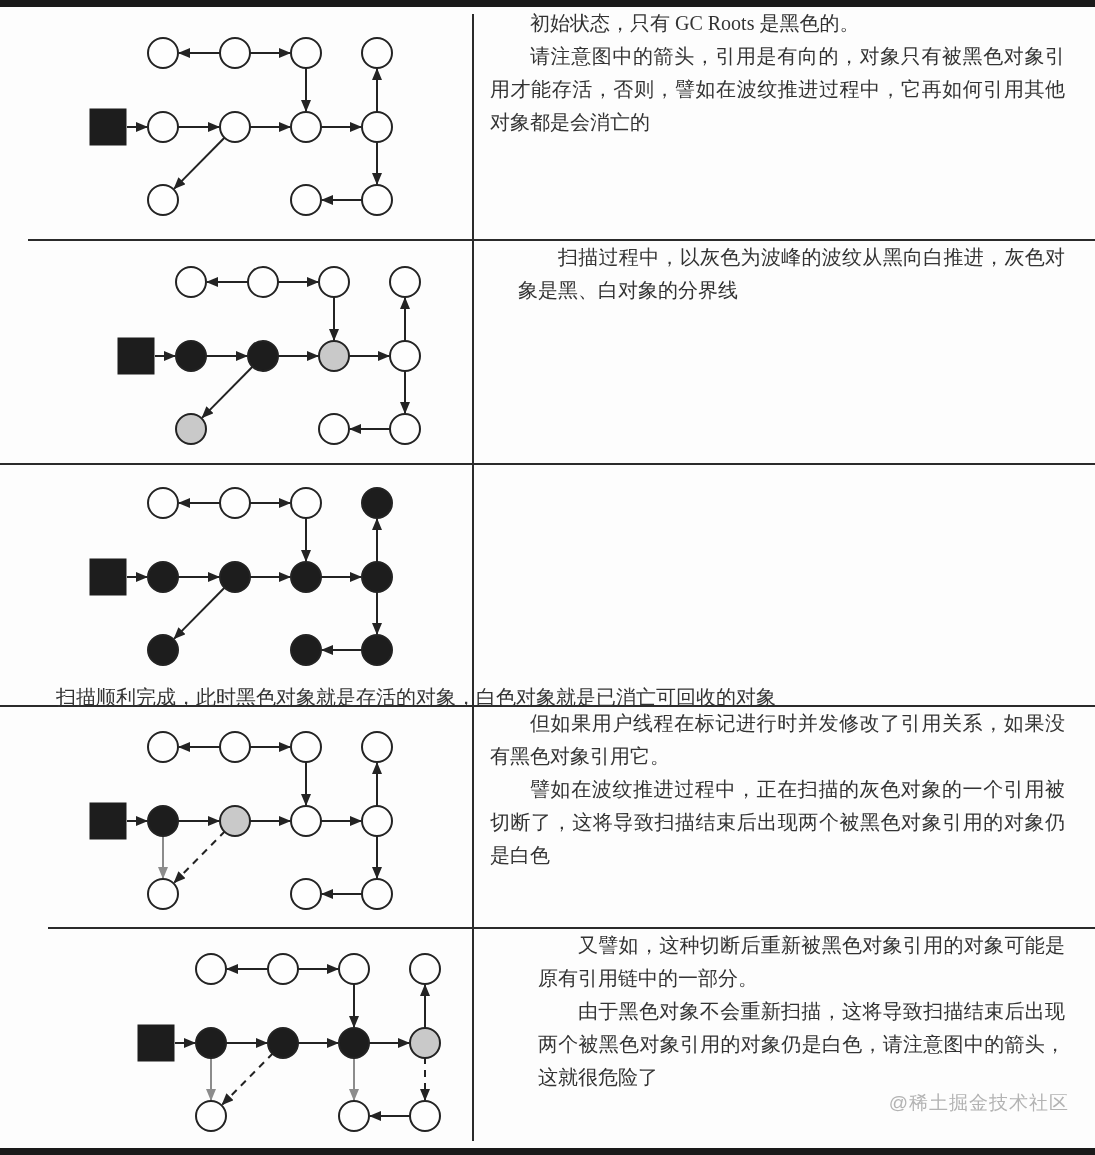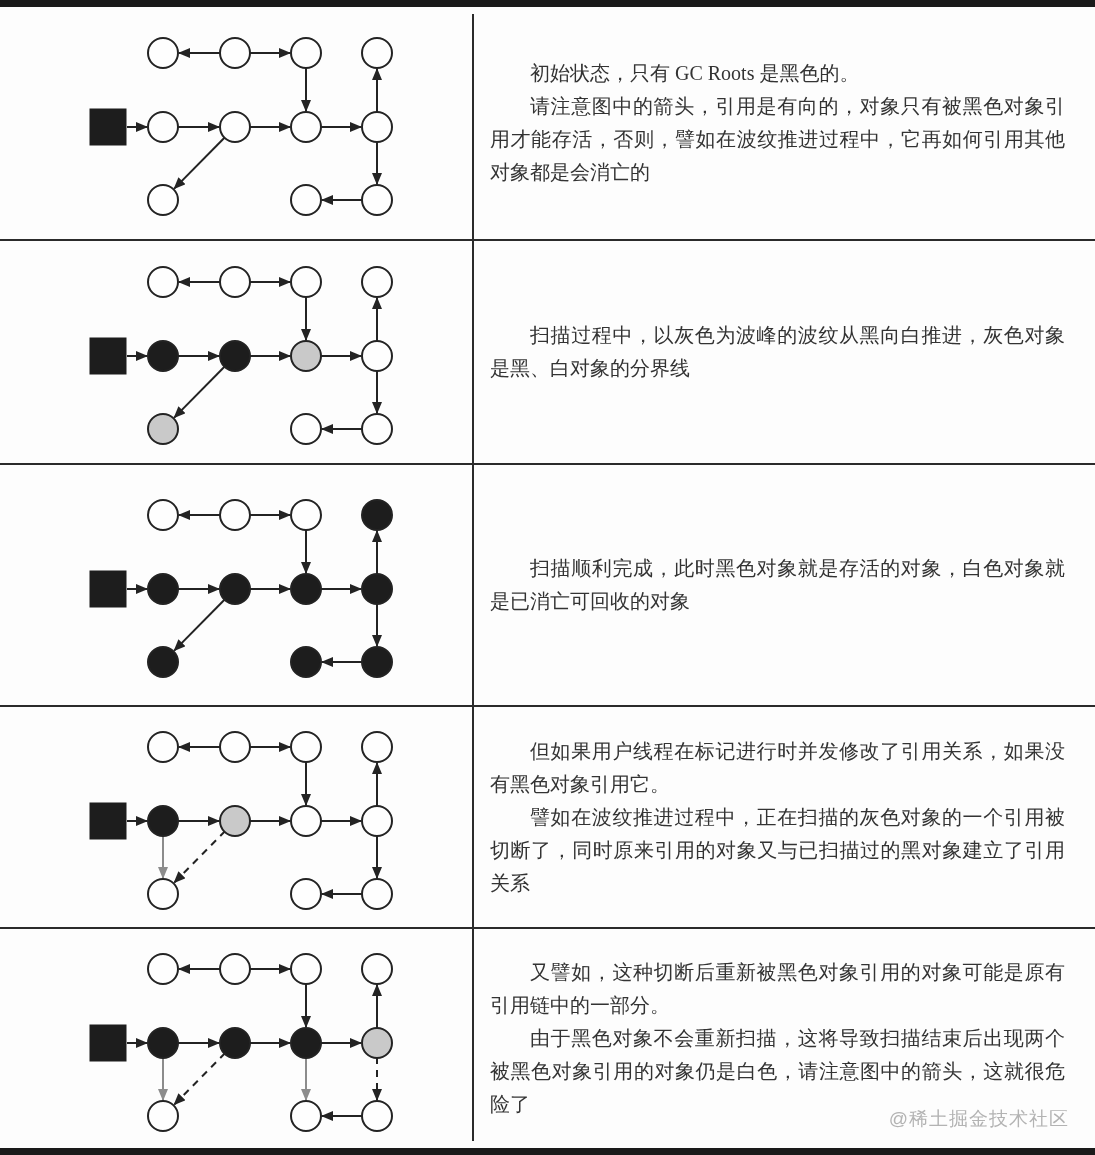--- a/index.html
+++ b/index.html
@@ -13,45 +13,45 @@
     font-family:"Liberation Serif","DejaVu Serif",serif;
     overflow:hidden;
   }
   .divider{
     position:absolute;top:7px;bottom:7px;left:472px;width:2px;
     background:#2b2b2b;
   }
   .grid-row{display:flex;}
   .grid-row + .grid-row{border-top:2px solid #2b2b2b;}
   .grid-row:nth-of-type(1){height:232px;}
-  .grid-row:nth-of-type(2){height:222px;}
-  .grid-row:nth-of-type(3){height:240px;}
+  .grid-row:nth-of-type(2){height:222px;margin-left:28px;}
+  .grid-row:nth-of-type(3){height:240px;flex-direction:column;}
   .grid-row:nth-of-type(4){height:220px;}
-  .grid-row:nth-of-type(5){height:219px;}
+  .grid-row:nth-of-type(5){height:219px;margin-left:48px;}
   .cell-diagram{
     width:474px;flex:none;
     display:flex;align-items:center;justify-content:center;
   }
   svg.diagram{display:block;}
   .cell-text{
     flex:1;min-width:0;
-    display:flex;flex-direction:column;justify-content:center;
+    display:flex;flex-direction:column;justify-content:flex-start;
     padding:0 30px 0 16px;
     border-radius:18px;
   }
   .cell-text p{
     margin:0;
     text-indent:2em;
     font-size:20px;
     line-height:33px;
     color:#333333;
     text-align:justify;
   }
   .watermark{
-    position:absolute;right:26px;bottom:16px;
+    position:absolute;right:26px;bottom:32px;
     font-size:19px;color:#b3b3b3;letter-spacing:1px;
     font-family:"Liberation Sans","DejaVu Sans",sans-serif;
   }
 </style>
 </head>
 <body>
 
 <div class="page">
 
   <div class="grid-row">
@@ -210,21 +210,21 @@
           <circle cx="234" cy="38" r="15" fill="#fefefe" stroke="#232323" stroke-width="2"></circle>
           <circle cx="305" cy="38" r="15" fill="#fefefe" stroke="#232323" stroke-width="2"></circle>
           <circle cx="376" cy="38" r="15" fill="#fefefe" stroke="#232323" stroke-width="2"></circle>
           <circle cx="162" cy="185" r="15" fill="#fefefe" stroke="#232323" stroke-width="2"></circle>
           <circle cx="305" cy="185" r="15" fill="#fefefe" stroke="#232323" stroke-width="2"></circle>
           <circle cx="376" cy="185" r="15" fill="#fefefe" stroke="#232323" stroke-width="2"></circle>
         </svg>
     </div>
     <div class="cell-text">
       <p>但如果用户线程在标记进行时并发修改了引用关系，如果没有黑色对象引用它。</p>
-      <p>譬如在波纹推进过程中，正在扫描的灰色对象的一个引用被切断了，同时原来引用的对象又与已扫描过的黑对象建立了引用关系</p>
+      <p>譬如在波纹推进过程中，正在扫描的灰色对象的一个引用被切断了，这将导致扫描结束后出现两个被黑色对象引用的对象仍是白色</p>
     </div>
   </div>
 
   <div class="grid-row">
     <div class="cell-diagram">
       <svg class="diagram" width="472" height="216" viewBox="0 0 472 216">
           <defs>
             <marker id="mb4" markerUnits="userSpaceOnUse" markerWidth="14" markerHeight="12" refX="11" refY="5" orient="auto">
               <path d="M0,0 L12,5 L0,10 Z" fill="#232323"></path>
             </marker>

